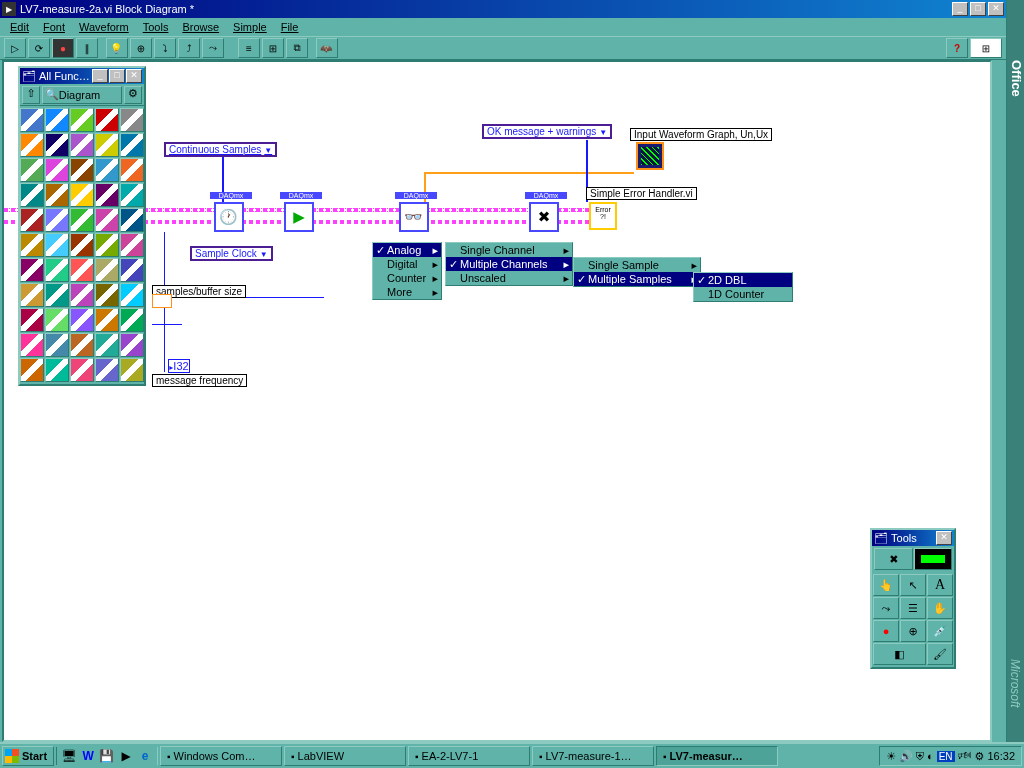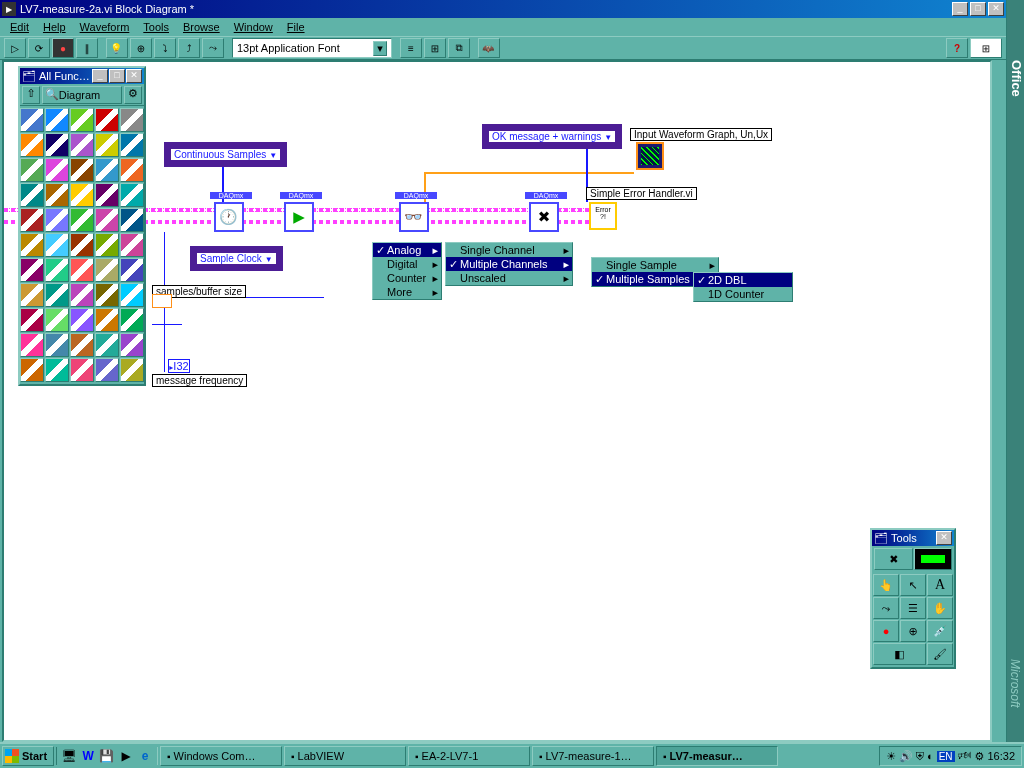--- a/index.html
+++ b/index.html
@@ -32,21 +32,21 @@
 .pgrid{display:grid;grid-template-columns:repeat(5,24px);gap:1px;padding:2px;justify-content:center;}
 .picon{width:24px;height:24px;border:1px solid;border-color:#8dcbc1 #2d7d72 #2d7d72 #8dcbc1;background:#eee;position:relative;overflow:hidden;font-size:9px;display:flex;align-items:center;justify-content:center;}
 
 .tools-palette{position:absolute;top:528px;right:68px;width:86px;background:#5fb3a8;border:2px solid;border-color:#8dcbc1 #2d7d72 #2d7d72 #8dcbc1;}
 .tools-palette .ptitle{background:linear-gradient(to right,#000080,#1084d0);color:#fff;height:16px;display:flex;align-items:center;padding:0 2px;}
 .tools-palette .tgrid{display:grid;grid-template-columns:repeat(3,26px);gap:1px;padding:2px;justify-content:center;}
 .ticon{width:26px;height:22px;border:1px solid;border-color:#8dcbc1 #2d7d72 #2d7d72 #8dcbc1;background:#5fb3a8;display:flex;align-items:center;justify-content:center;}
 .ticon.led{background:#000;}
 
 .node{position:absolute;border:1px solid #000;background:#fff;font-size:10px;padding:0 3px;white-space:nowrap;}
-.node.blue{border:7px solid #4c1d95;color:#1818ff;}
+.node.blue{border:2px solid #4c1d95;color:#1818ff;}
 .node.dd::after{content:"▼";color:#1818ff;margin-left:3px;font-size:8px;}
 .daq{position:absolute;width:30px;height:30px;border:2px solid #4848ff;background:#fff;}
 .daq::before{content:"DAQmx";position:absolute;top:-12px;left:-6px;font-size:7px;background:#4848ff;color:#fff;padding:0 2px;width:38px;text-align:center;}
 .daq .dbody{width:100%;height:100%;display:flex;align-items:center;justify-content:center;font-size:15px;}
 .graphterm{position:absolute;width:28px;height:28px;background:#1a1a6e;border:2px solid #ff9018;}
 .graphterm::after{content:"";position:absolute;inset:3px;background:repeating-linear-gradient(45deg,#0f0 0 1px,transparent 1px 4px),#001840;}
 .errh{position:absolute;width:28px;height:28px;border:2px solid #ffcc00;background:#fff;font-size:7px;text-align:center;padding-top:2px;}
 .wire-h{position:absolute;height:2px;}
 .wire-v{position:absolute;width:2px;}
 .wire-blue{background:#1818ff;}
@@ -85,44 +85,40 @@
   <span>LV7-measure-2a.vi Block Diagram *</span>
   <div class="winbtns">
     <div class="winbtn">_</div>
     <div class="winbtn">□</div>
     <div class="winbtn">✕</div>
   </div>
 </div>
 
 <div class="menubar" style="margin-right:18px;">
   <span><u>Edit</u></span>
-  <span><u>Help</u></span>
+  <span><u>Font</u></span>
   <span><u>Waveform</u></span>
   <span><u>Tools</u></span>
   <span><u>Browse</u></span>
-  <span><u>Window</u></span>
+  <span><u>Simple</u></span>
   <span><u>File</u></span>
 </div>
 
 <div class="toolbar" style="margin-right:18px;">
   <div class="tbtn">▷</div>
   <div class="tbtn">⟳</div>
   <div class="tbtn dark" style="color:#f44;">●</div>
   <div class="tbtn">∥</div>
   <div class="sep"></div>
   <div class="tbtn">💡</div>
   <div class="tbtn">⊕</div>
   <div class="tbtn">⤵</div>
   <div class="tbtn">⤴</div>
   <div class="tbtn">⤳</div>
   <div class="sep"></div>
-  <div class="fontselect">
-    <span>13pt Application Font</span>
-      <div class="dd">▾</div>
-  </div>
   <div class="sep"></div>
   <div class="tbtn">≡</div>
   <div class="tbtn">⊞</div>
   <div class="tbtn">⧉</div>
   <div class="sep"></div>
   <div class="tbtn">🦇</div>
   <div style="margin-left:auto;display:flex;gap:2px;">
     <div class="tbtn" style="color:#c00;font-weight:bold;">?</div>
     <div class="tbtn" style="width:32px;background:#fff;">⊞</div>
   </div>
@@ -135,21 +131,21 @@
 
   <div class="wire-h wire-orange" style="top:110px;left:420px;width:210px;height:2px;"></div>
   <div class="wire-orange-v" style="top:110px;left:420px;height:40px;position:absolute;"></div>
 
   <div class="wire-v wire-blue" style="top:92px;left:218px;height:56px;"></div>
   <div class="wire-v wire-blue" style="top:78px;left:582px;height:62px;"></div>
   <div class="wire-h wire-blue" style="top:235px;left:150px;width:170px;height:1px;"></div>
   <div class="wire-v wire-blue" style="top:170px;left:160px;height:140px;width:1px;"></div>
   <div class="wire-h wire-blue" style="top:262px;left:148px;width:30px;height:1px;"></div>
 
-  <div class="node blue dd" style="top:80px;left:160px;">Continuous Samples</div>
+  <div class="node blue dd" style="top:80px;left:160px;text-decoration:underline;">Continuous Samples</div>
   <div class="node blue dd" style="top:184px;left:186px;">Sample Clock</div>
   <div class="node" style="top:223px;left:148px;border:1px solid #000;">samples/buffer size</div>
   <div class="node" style="top:312px;left:148px;">message frequency</div>
   <div class="node blue dd" style="top:62px;left:478px;">OK message + warnings</div>
   <div class="node" style="top:66px;left:626px;">Input Waveform Graph, Un,Ux</div>
   <div class="node" style="top:125px;left:582px;">Simple Error Handler.vi</div>
 
   <div class="i32-term" style="top:297px;left:164px;">▸<span>I32</span></div>
 
   <div class="daq" style="top:140px;left:210px;">
@@ -174,21 +170,21 @@
       <div class="item hl"><span class="chk">✓</span>Analog<span class="arr">▸</span></div>
       <div class="item">Digital<span class="arr">▸</span></div>
       <div class="item">Counter<span class="arr">▸</span></div>
       <div class="item">More<span class="arr">▸</span></div>
     </div>
   <div class="ctxmenu" style="top:180px;left:441px;width:128px;" id="cm2">
       <div class="item">Single Channel<span class="arr">▸</span></div>
       <div class="item hl"><span class="chk">✓</span>Multiple Channels<span class="arr">▸</span></div>
       <div class="item">Unscaled<span class="arr">▸</span></div>
     </div>
-  <div class="ctxmenu" style="top:195px;left:587px;width:128px;" id="cm3">
+  <div class="ctxmenu" style="top:195px;left:569px;width:128px;" id="cm3">
       <div class="item">Single Sample<span class="arr">▸</span></div>
       <div class="item hl"><span class="chk">✓</span>Multiple Samples<span class="arr">▸</span></div>
     </div>
   <div class="ctxmenu" style="top:210px;left:689px;width:100px;" id="cm4">
       <div class="item hl"><span class="chk">✓</span>2D DBL</div>
       <div class="item">1D Counter</div>
     </div>
 
 </div>
 

